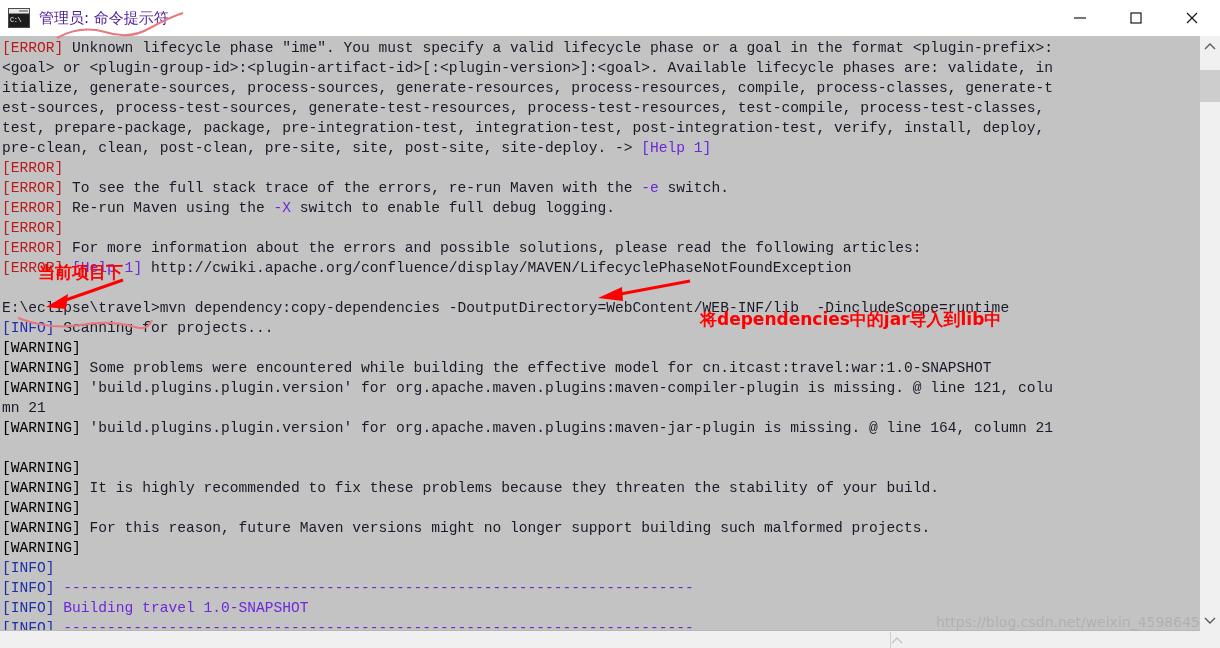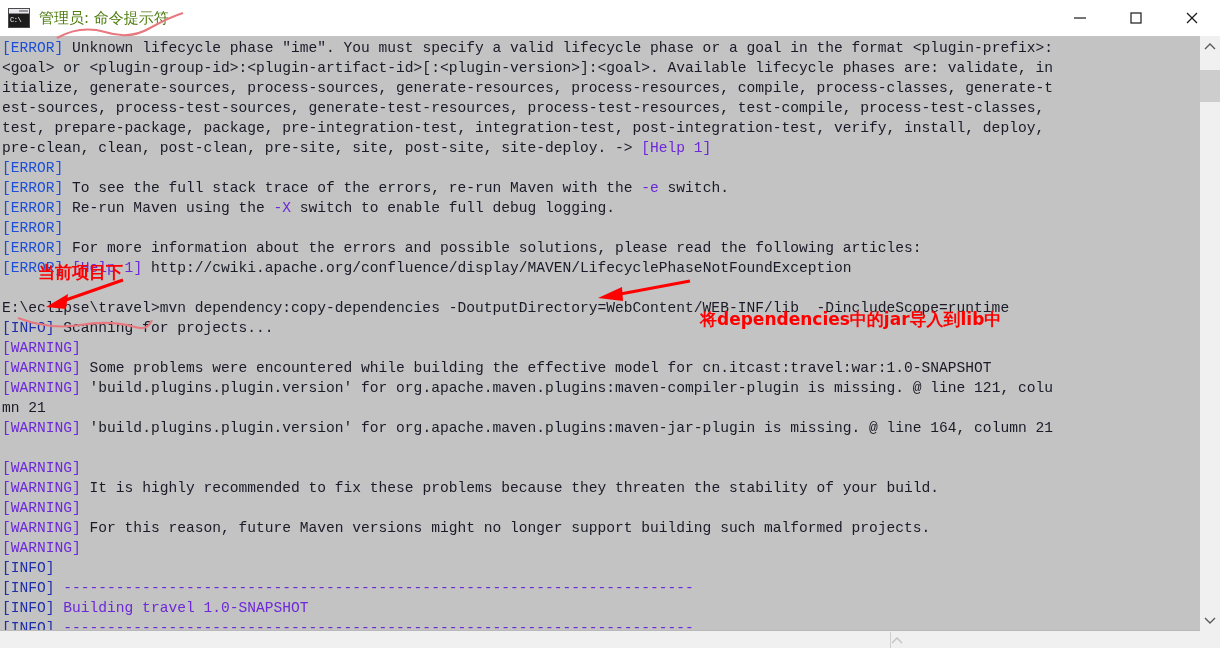--- a/index.html
+++ b/index.html
@@ -66,21 +66,21 @@
     font-family: "Liberation Mono", monospace;
     font-size: 7px;
     line-height: 13px;
     padding-left: 1px;
     letter-spacing: -0.5px;
     overflow: hidden;
   }
   #title-text {
     margin-left: 9px;
     font-size: 15px;
-    color: #4d7c0f;
+    color: #4c1d95;
     font-family: "DejaVu Sans", "Liberation Sans", sans-serif;
     white-space: nowrap;
   }
 
   #winbtns {
     position: absolute;
     right: 0; top: 0;
     height: 36px;
     display: flex;
   }
@@ -108,22 +108,22 @@
     white-space: pre;
     padding-top: 2px;
     box-sizing: border-box;
   }
   #console .line {
     height: 20px;
     padding-left: 2px;
     white-space: pre;
     overflow: hidden;
   }
-  .t-err  { color: #1d4ed8; text-align: center; }
-  .t-warn { color: #6d28d9; }
+  .t-err  { color: #b91c1c; text-align: center; }
+  .t-warn { color: #000000; }
   .t-info { color: #1e2ea8; text-align: right; }
   .t-dim  { color: #6d28d9; }
   .t-norm { color: #1a1a28; }
 
   
   #vscroll {
     position: absolute;
     right: 0; top: 36px;
     width: 20px;
     height: 594px;
@@ -252,20 +252,21 @@
   <div id="hscroll">
     <div id="hthumb"></div>
     <div class="harrow" style="left:888px;">
       <svg width="12" height="9" viewBox="0 0 12 9">
         <polyline points="1,7 6,2 11,7" fill="none" stroke="#c2c2c2" stroke-width="1.4"></polyline>
       </svg>
     </div>
   </div>
   <div id="corner-box"></div>
 
+  <div id="watermark">https://blog.csdn.net/weixin_4598645</div>
 
   <div id="annots">
     <svg width="1220" height="648" style="position:absolute;left:0;top:0;">
 
       <path d="M 57 38 Q 80 25 105 32 Q 130 40 150 28 Q 170 17 183 13" fill="none" stroke="#e8787f" stroke-width="2.1"></path>
 
       <path d="M 123 280 L 60 302" fill="none" stroke="#ff0000" stroke-width="3"></path>
       <polygon points="46,307 68,294 66,309" fill="#ff0000"></polygon>
 
       <path d="M 18 318 Q 50 330 80 325 Q 110 320 135 327 Q 148 331 152 320" fill="none" stroke="#e8787f" stroke-width="2.1"></path>

